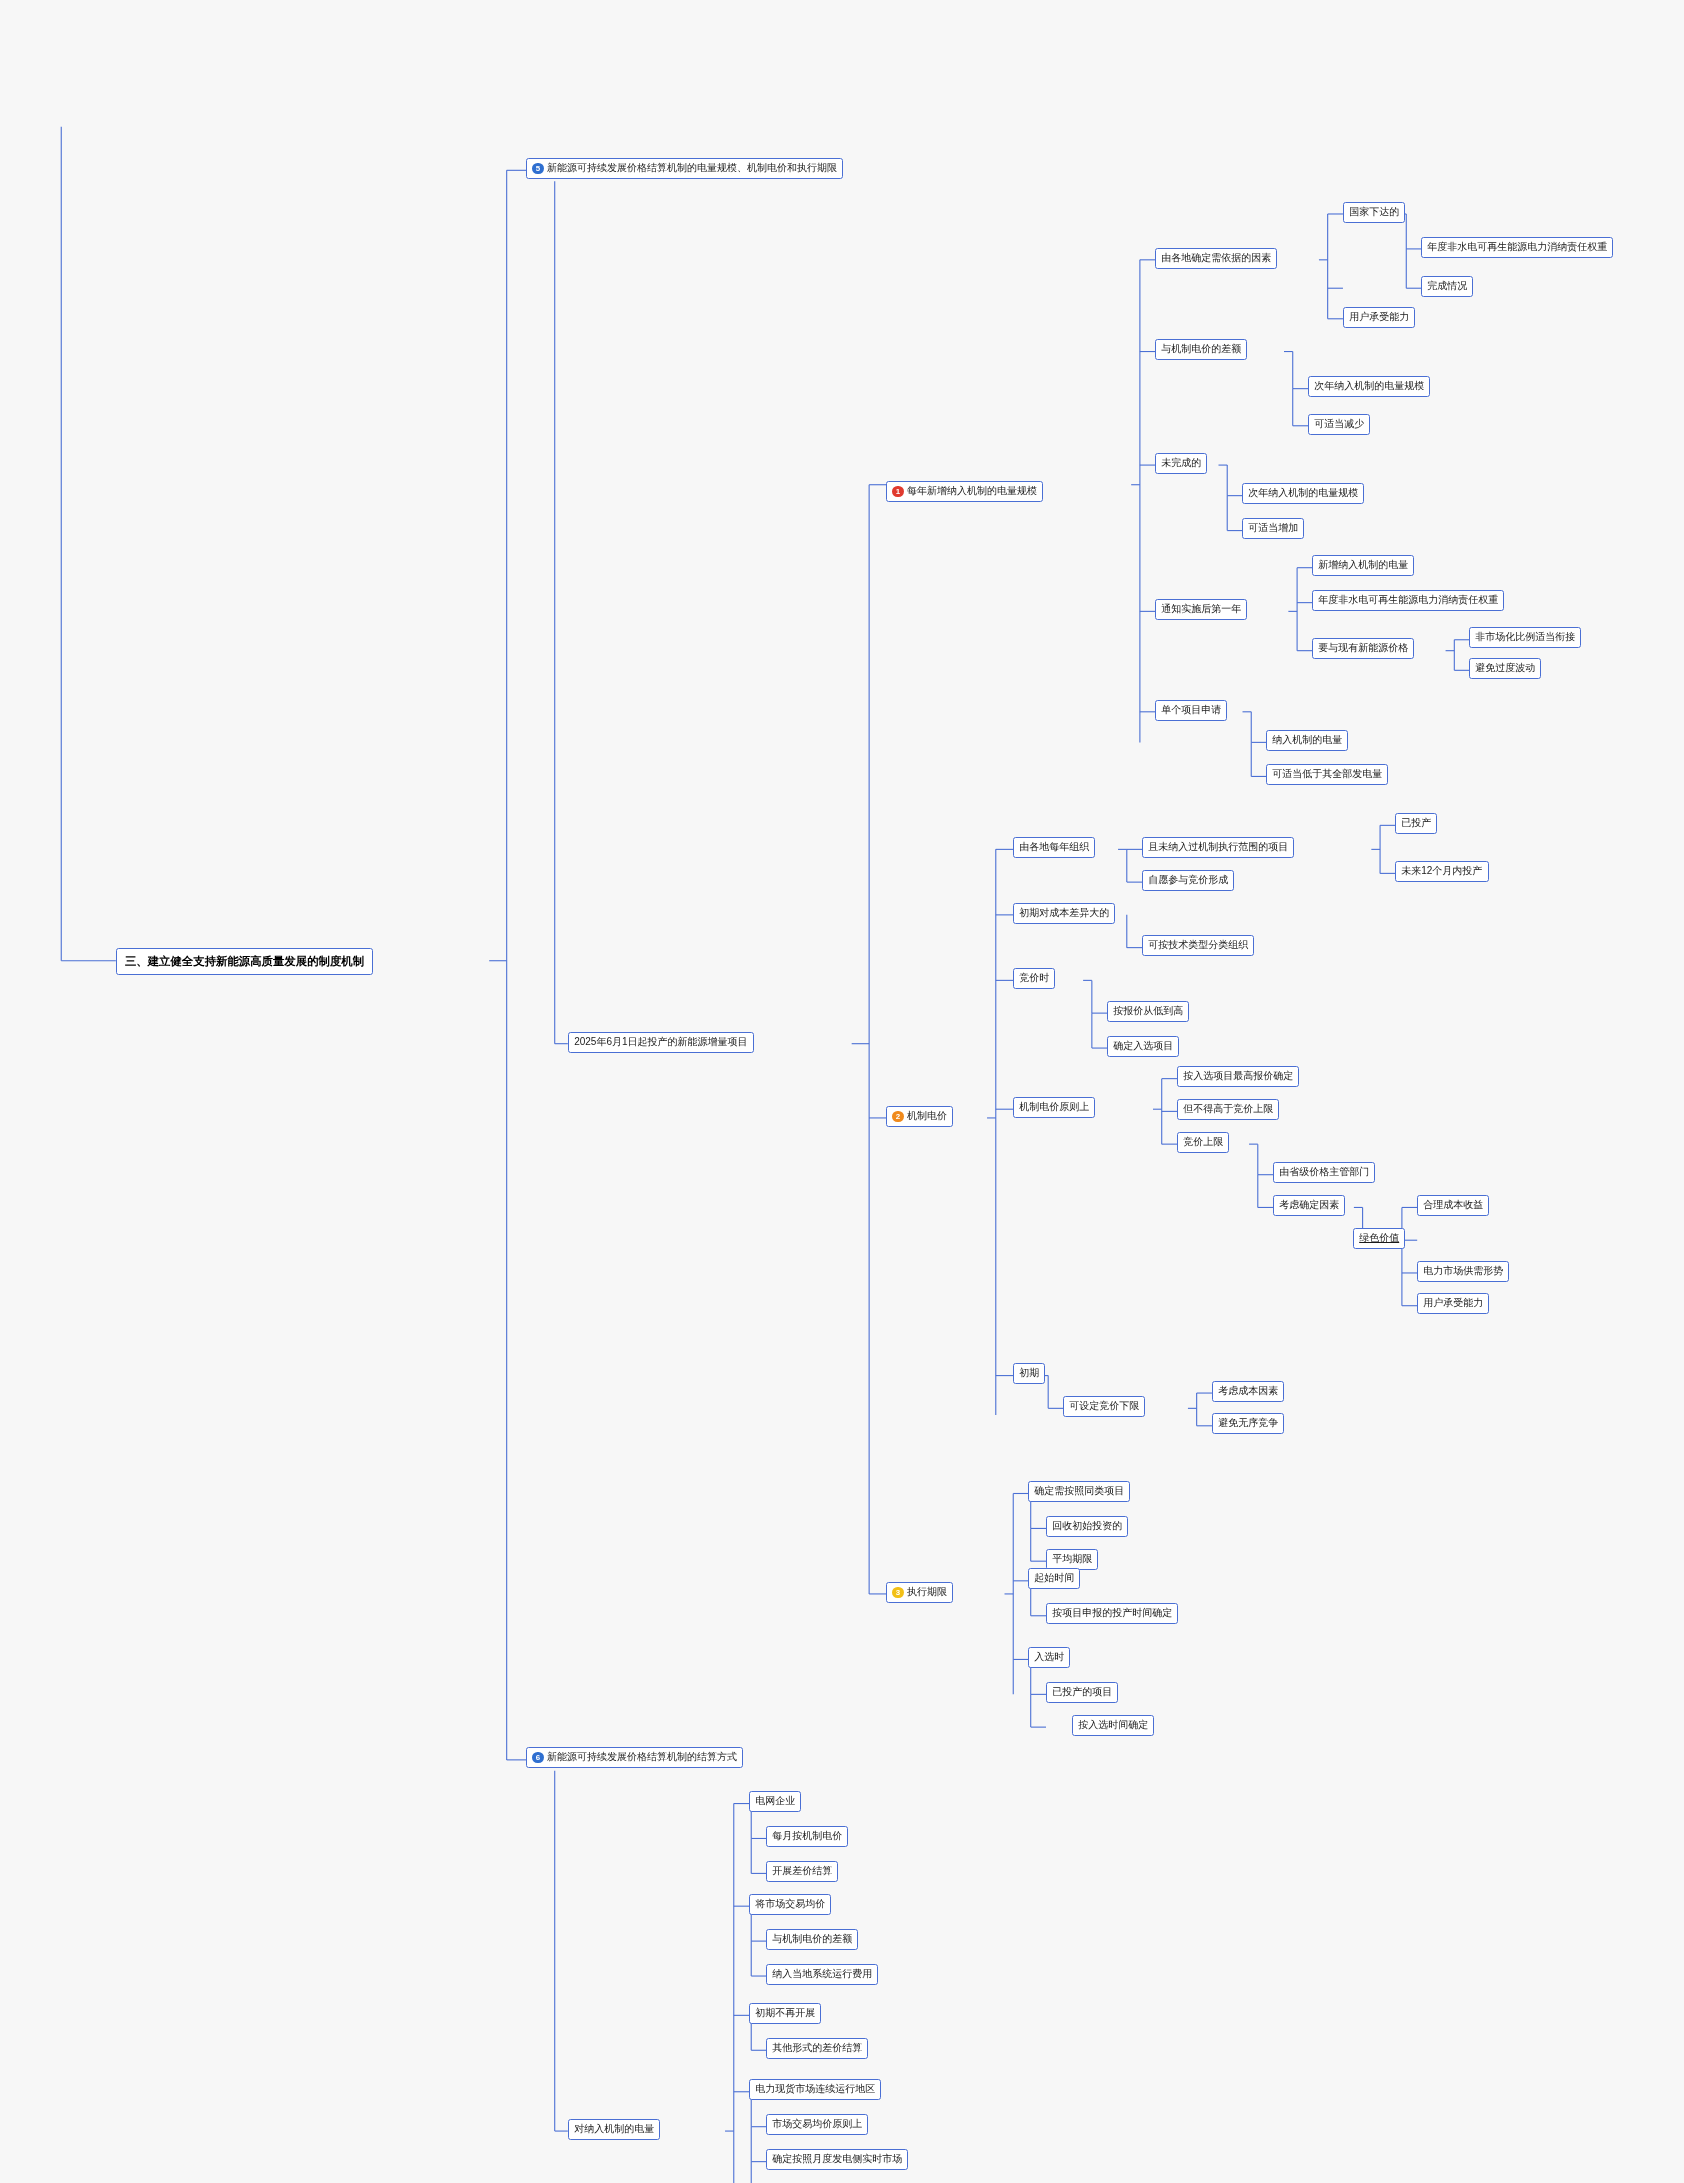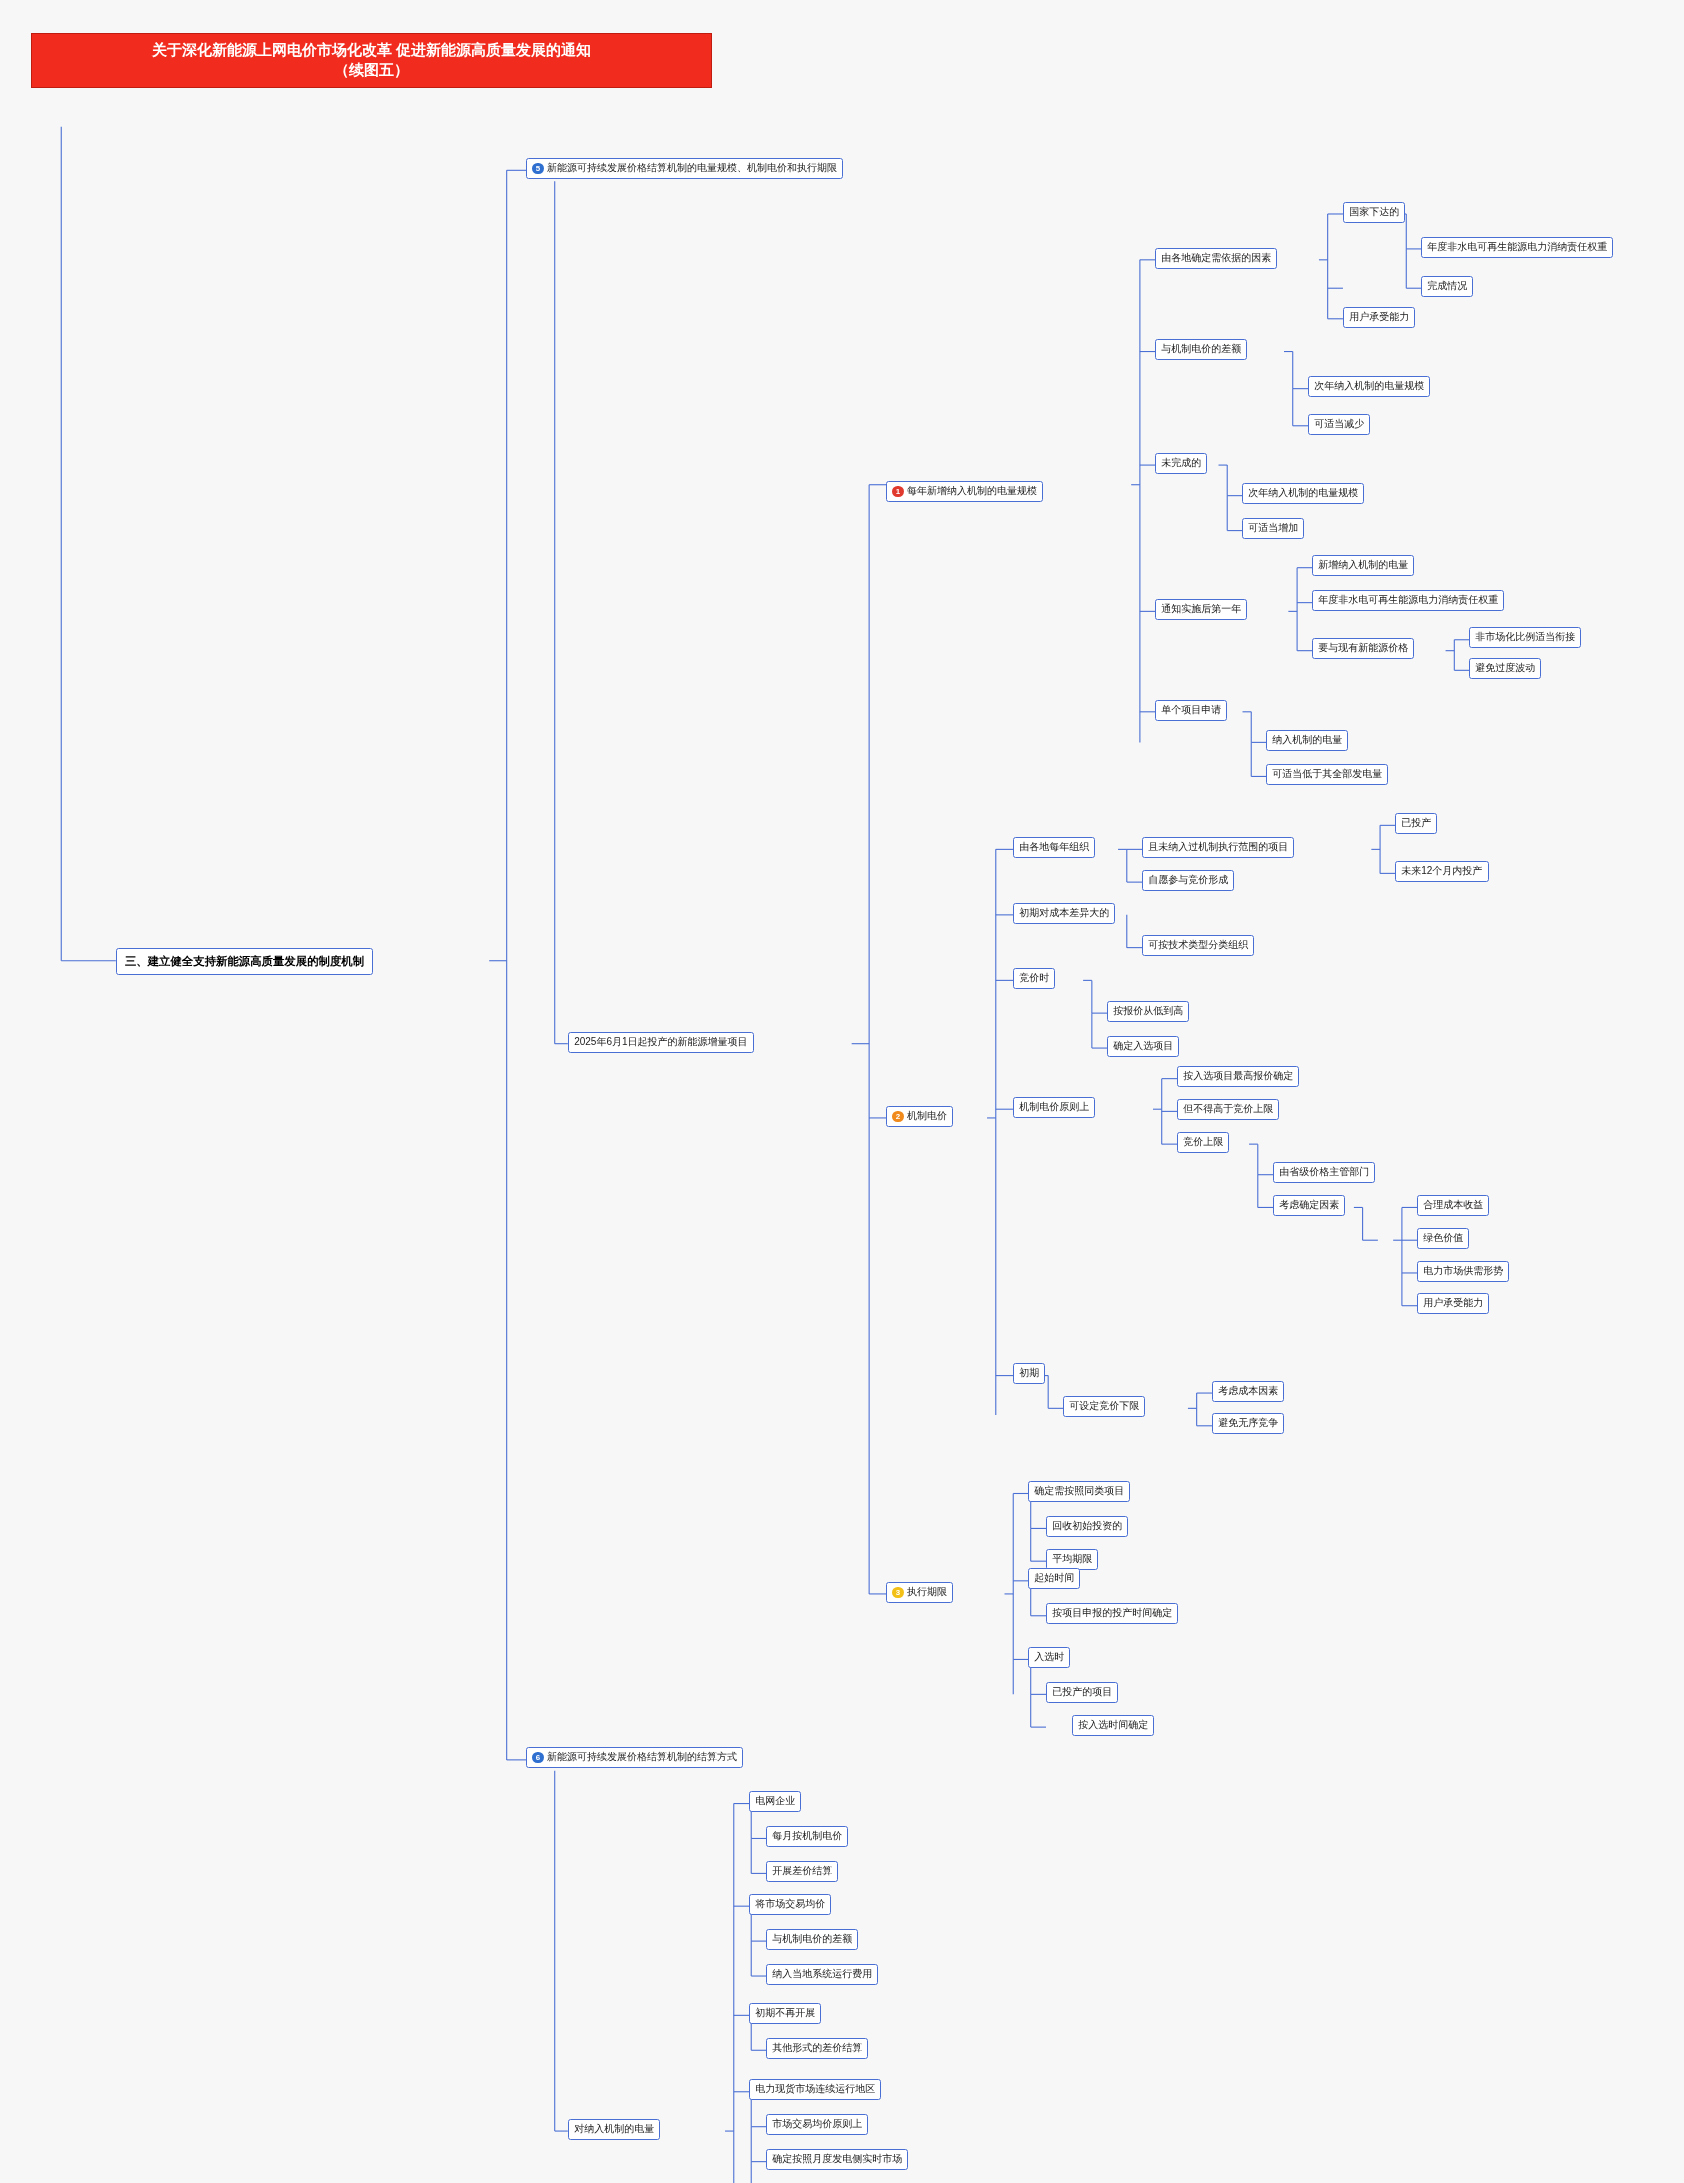--- a/index.html
+++ b/index.html
@@ -200,24 +200,20 @@
       <path d="M2160,5430 L2195,5430"></path>
       <path d="M2160,5505 L2195,5505"></path>
       <path d="M2160,5700 L2195,5700"></path>
       <path d="M2160,5505 L2160,5580"></path>
       <path d="M2160,5580 L2195,5580"></path>
       <path d="M2200,5580 L2200,5655"></path>
       <path d="M2200,5655 L2235,5655"></path>
     </g>
   </svg>
 
-  <div class="title" style="left:31px;top:33px;width:681px;">
-    <div>关于深化新能源上网电价市场化改革 促进新能源高质量发展的通知</div>
-    <div>（续图五）</div>
-  </div>
 
   <div class="root" style="left:116px;top:948px;">
     <span>三、建立健全支持新能源高质量发展的制度机制</span>
   </div>
 
   <div class="node" style="left:526px;top:158px;">
     <span class="badge b-blue">5</span><span class="lbl">新能源可持续发展价格结算机制的电量规模、机制电价和执行期限</span>
   </div>
 
   <div class="node" style="left:568px;top:1032px;">
@@ -344,21 +340,21 @@
   </div>
   <div class="node" style="left:1273px;top:1162px;">
     <span>由省级价格主管部门</span>
   </div>
   <div class="node" style="left:1273px;top:1195px;">
     <span>考虑确定因素</span>
   </div>
   <div class="node" style="left:1417px;top:1195px;">
     <span>合理成本收益</span>
   </div>
-  <div class="node" style="left:1417px;top:1228px;">
+  <div class="node" style="left:1353px;top:1228px;text-decoration:underline;">
     <span>绿色价值</span>
   </div>
   <div class="node" style="left:1417px;top:1261px;">
     <span>电力市场供需形势</span>
   </div>
   <div class="node" style="left:1417px;top:1293px;">
     <span>用户承受能力</span>
   </div>
 
   <div class="node" style="left:1013px;top:1363px;">

